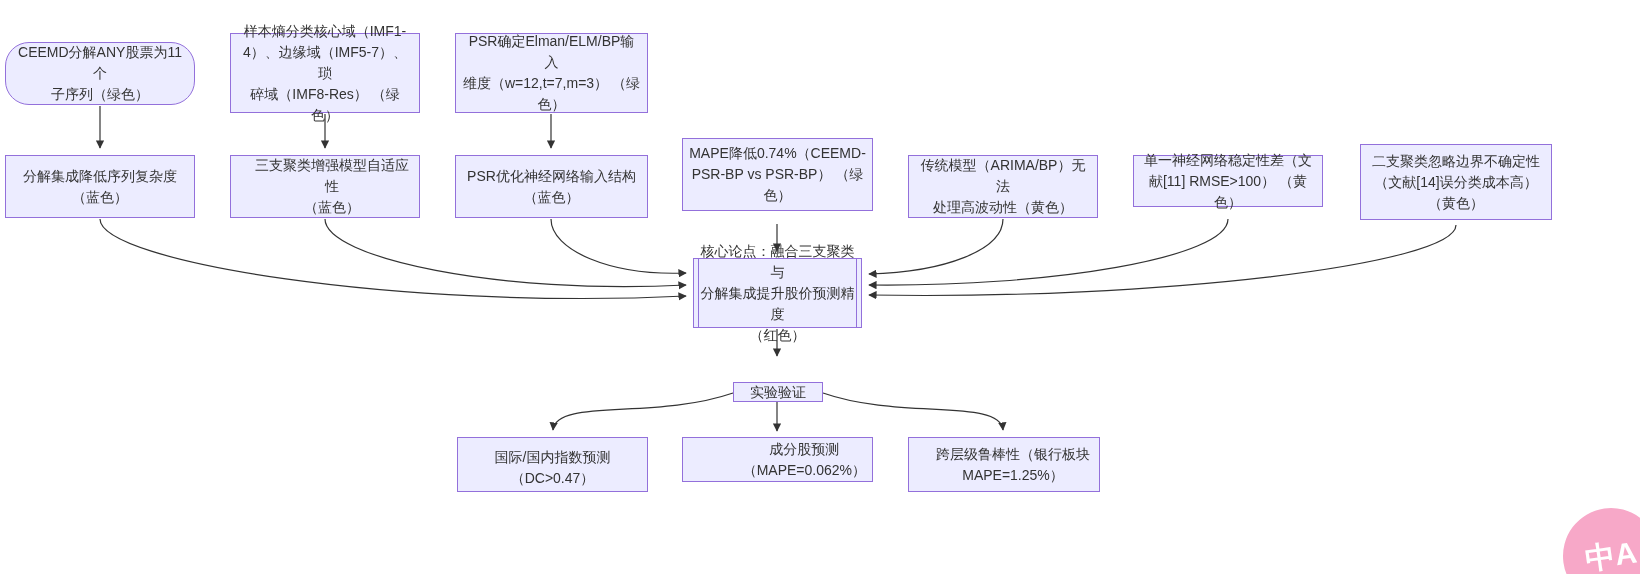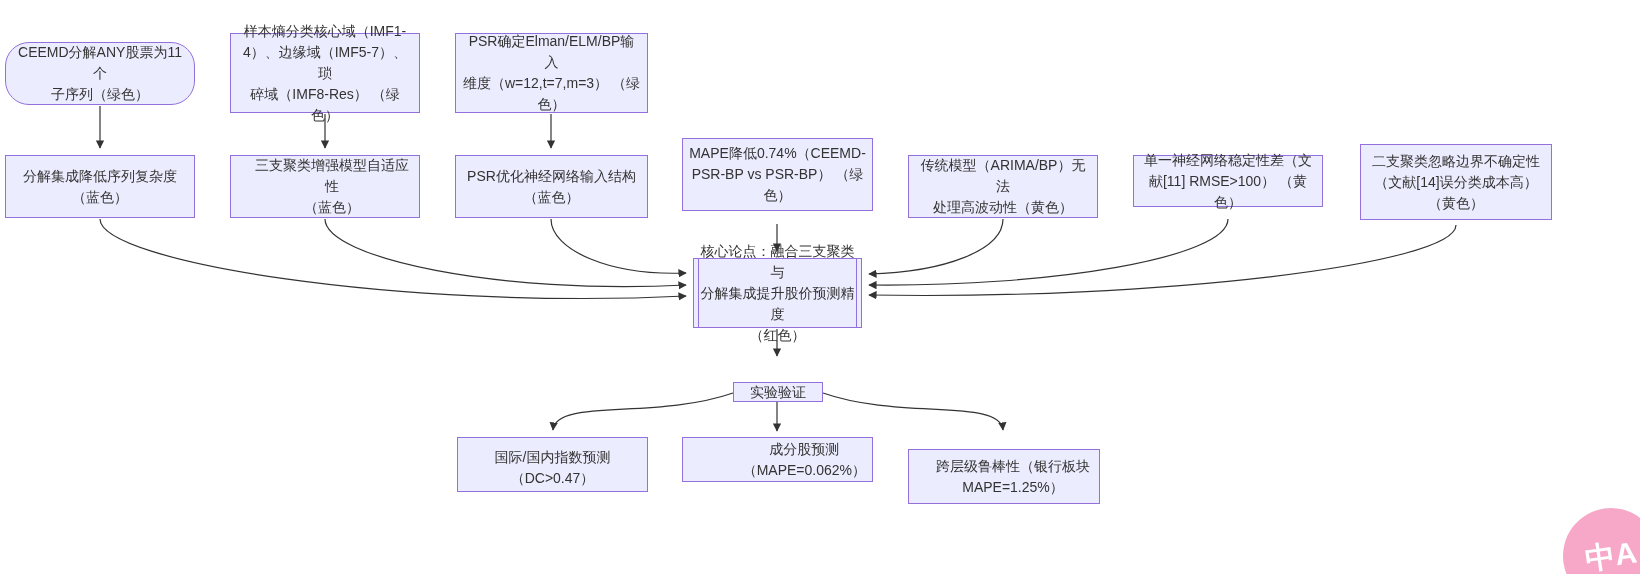--- a/index.html
+++ b/index.html
@@ -138,21 +138,21 @@
   </div>
 
   <div class="node" style="left:457px; top:437px; width:191px; height:55px;align-items:flex-end;">
     <span class="lbl">国际/国内指数预测
 （DC&gt;0.47）</span>
   </div>
   <div class="node" style="left:682px; top:437px; width:191px; height:45px;justify-content:flex-end;">
     <span class="lbl">成分股预测
 （MAPE=0.062%）</span>
   </div>
-  <div class="node" style="left:908px; top:449px; width:192px; height:55px;padding-left:24px;">
+  <div class="node" style="left:908px; top:437px; width:192px; height:55px;padding-left:24px;">
     <span class="lbl">跨层级鲁棒性（银行板块
 MAPE=1.25%）</span>
   </div>
 
   <button class="badge">
     <span>中A</span>
   </button>
 
 </div>
 

